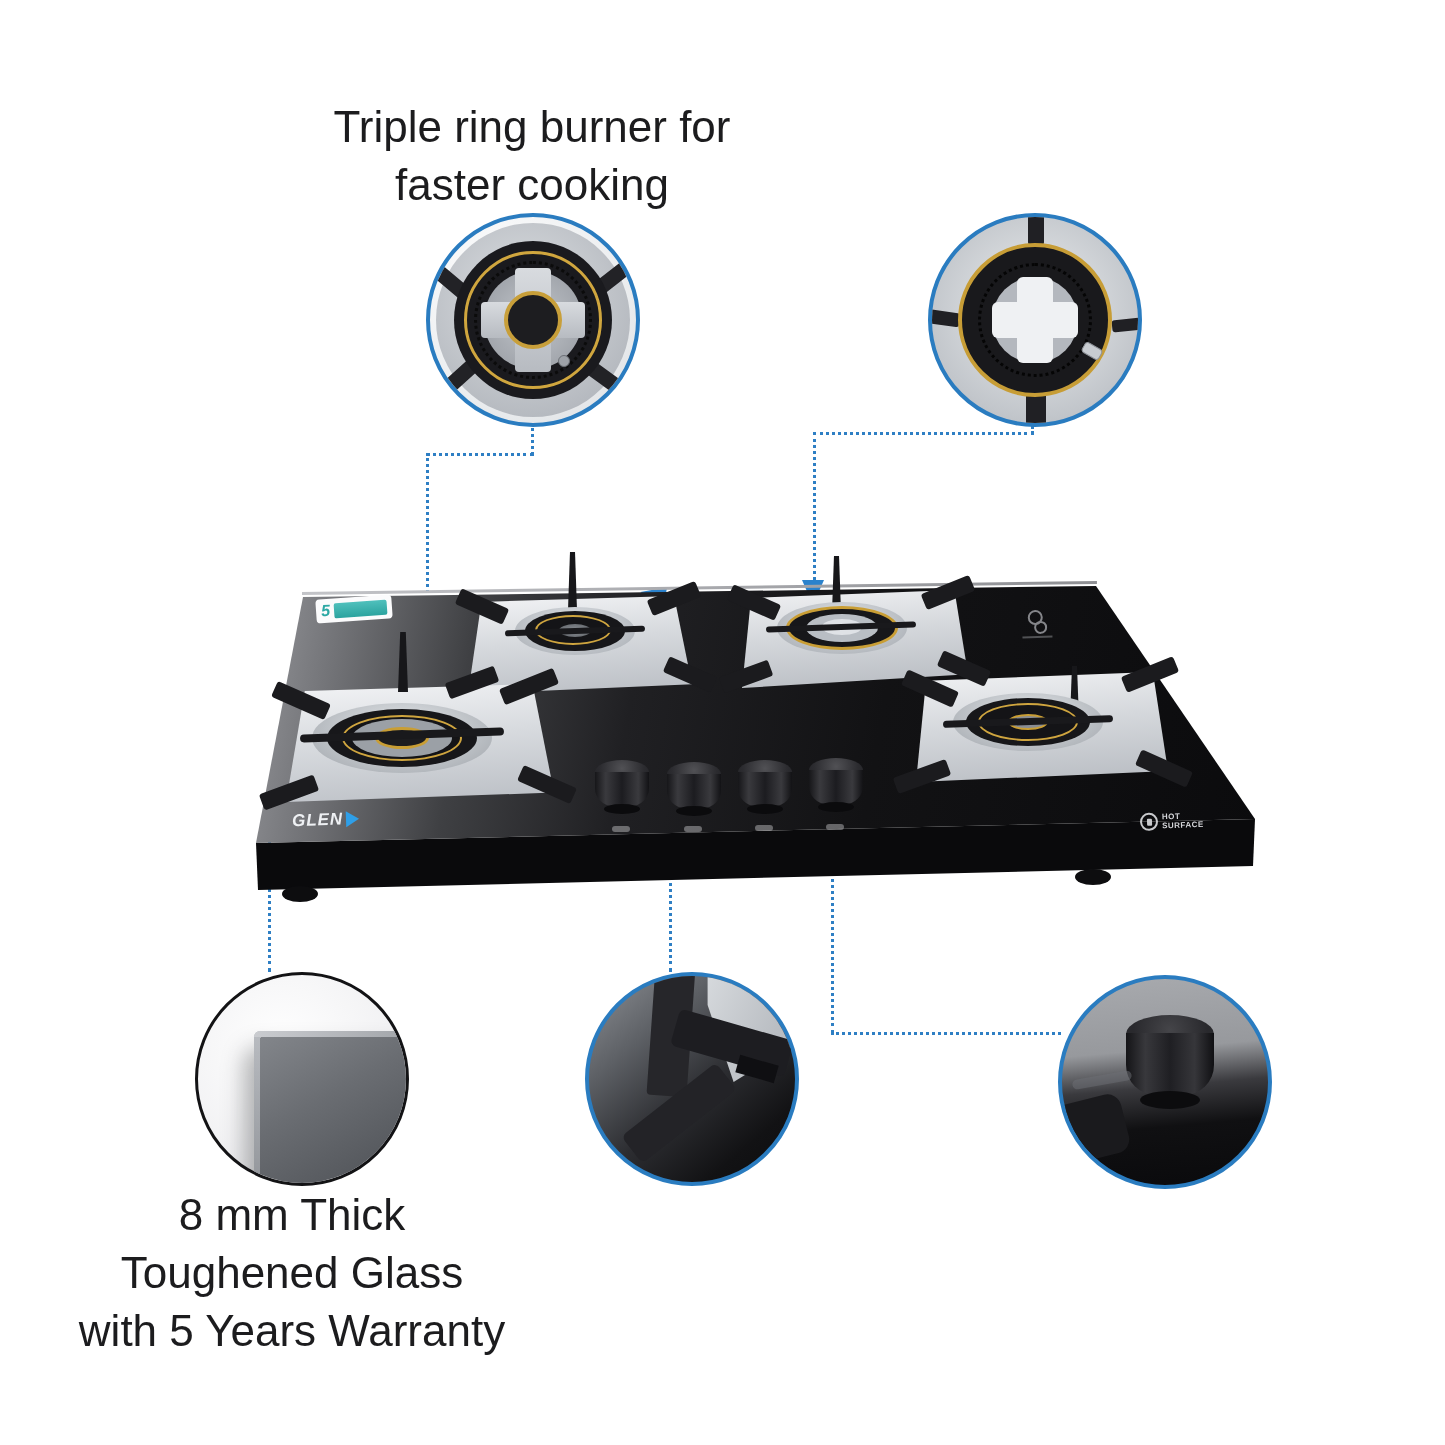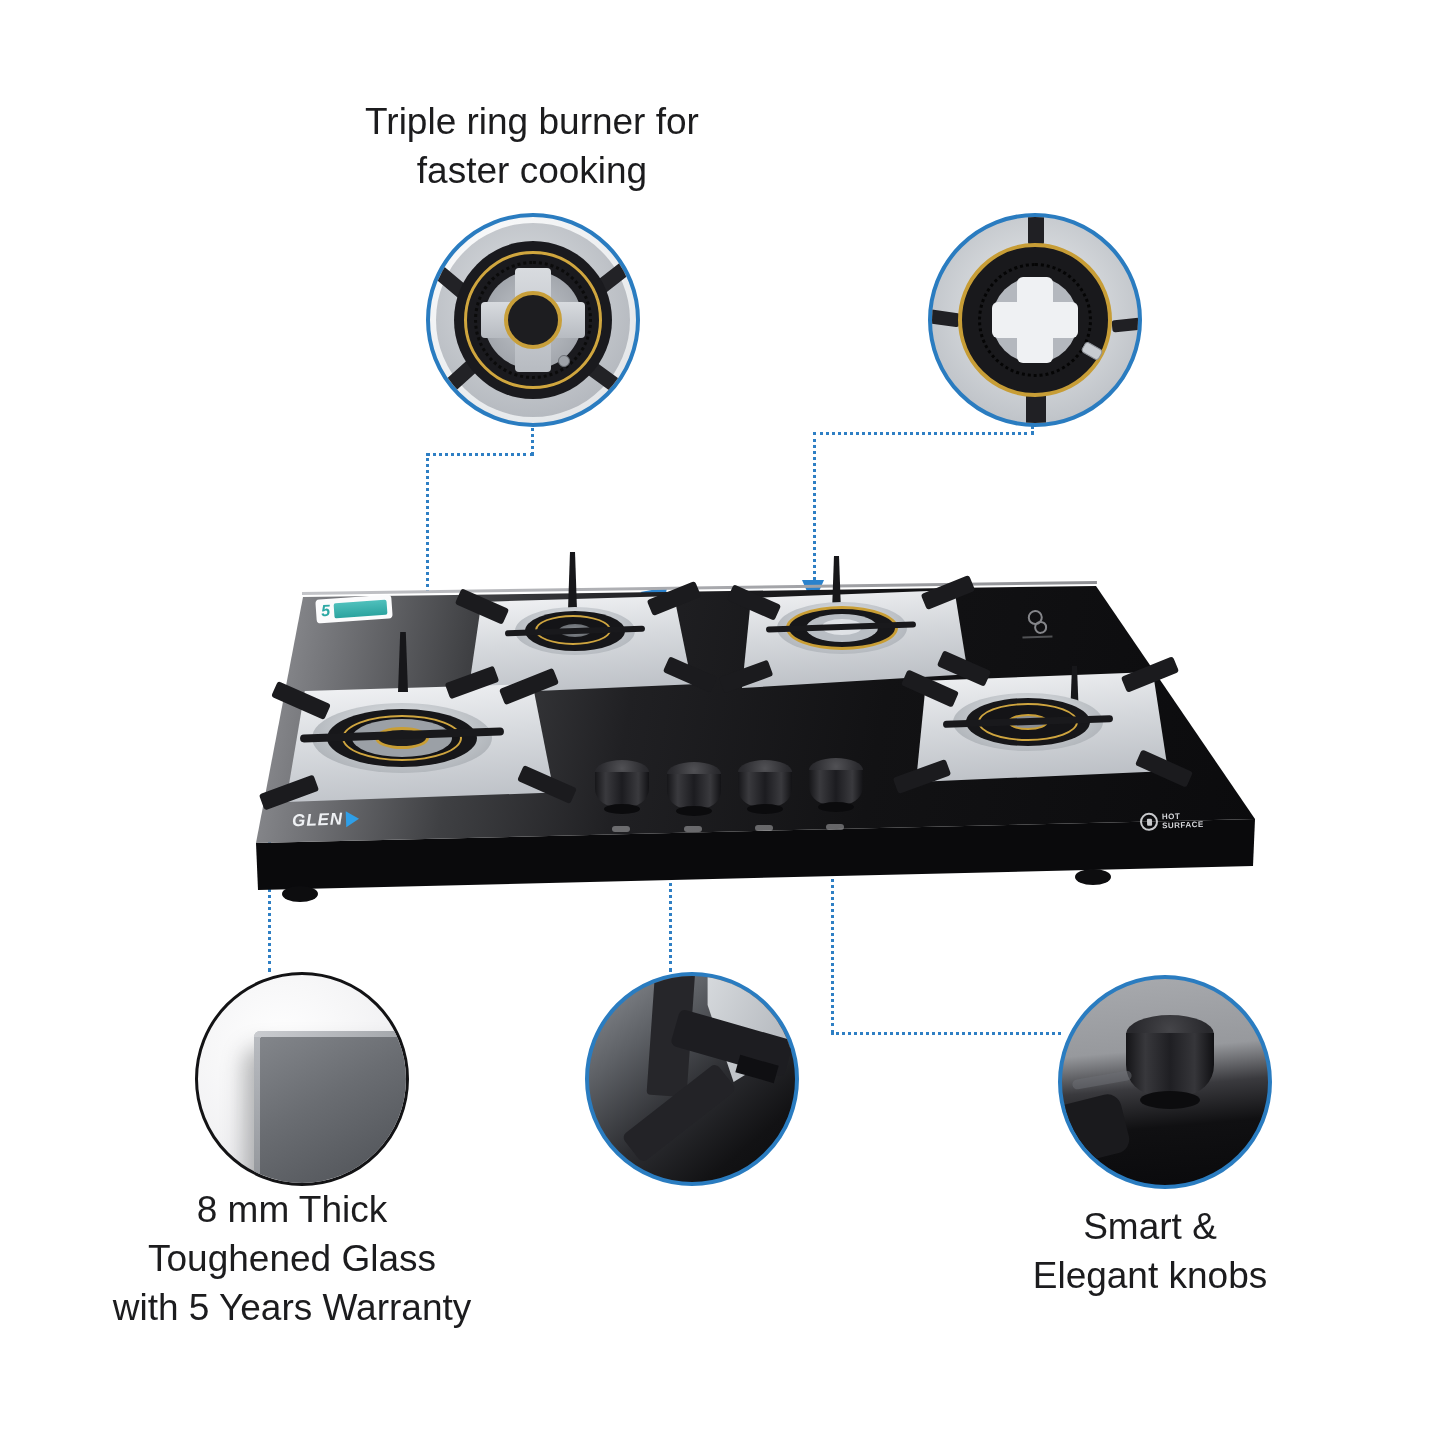--- a/index.html
+++ b/index.html
@@ -1,19 +1,19 @@
 <!DOCTYPE html>
 <html><head>
 <meta charset="utf-8">
 <style>
   html,body{margin:0;padding:0;background:#fff;}
   #canvas{position:relative;width:1445px;height:1445px;background:#fff;overflow:hidden;
           font-family:"Liberation Sans", sans-serif;color:#1e1e20;}
   .abs{position:absolute;}
-  .label{font-size:37px;line-height:1.32;text-align:center;white-space:pre-line;color:#1c1c1e;}
+  .label{font-size:44px;line-height:1.32;text-align:center;white-space:pre-line;color:#1c1c1e;}
   
   .circle{position:absolute;width:214px;height:214px;border-radius:50%;overflow:hidden;
           border:4px solid #2a7cc0;box-sizing:border-box;}
   .circle.blk{border:3px solid #131315;}
   .cc{position:absolute;border-radius:50%;}
   
   .lv{position:absolute;border-left:3px dotted #2e7fc4;width:0;}
   .lh{position:absolute;border-top:3px dotted #2e7fc4;height:0;}
   .arrow{position:absolute;width:0;height:0;}
   .arrow.down{border-left:11px solid transparent;border-right:11px solid transparent;border-top:25px solid #2b82cc;}
@@ -32,22 +32,20 @@
 <body>
 
 <div id="canvas">
 
   <div class="abs label" style="left:272px;top:98px;width:520px;">Triple ring burner for
 faster cooking</div>
 
   <div class="abs label" style="left:72px;top:1186px;width:440px;">8 mm Thick
 Toughened Glass
 with 5 Years Warranty</div>
-  <div class="abs label" style="left:930px;top:1203px;width:440px;">Smart &amp;
-Elegant knobs</div>
 
   <div class="lv" style="left:531px;top:421px;height:34px;"></div>
   <div class="lh" style="left:426px;top:453px;width:108px;"></div>
   <div class="lv" style="left:426px;top:453px;height:218px;"></div>
   <div class="arrow down" style="left:414px;top:666px;transform:rotate(28deg);"></div>
 
   <div class="lv" style="left:1031px;top:421px;height:13px;"></div>
   <div class="lh" style="left:813px;top:432px;width:221px;"></div>
   <div class="lv" style="left:813px;top:432px;height:148px;"></div>
   <div class="arrow down" style="left:802px;top:580px;"></div>

